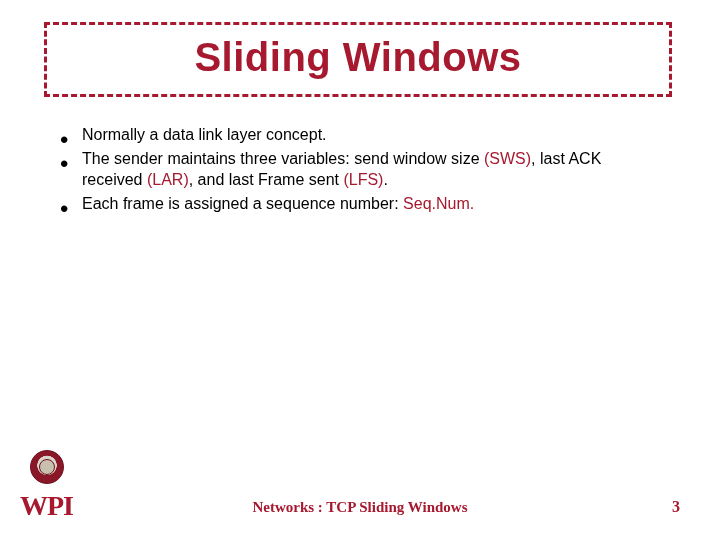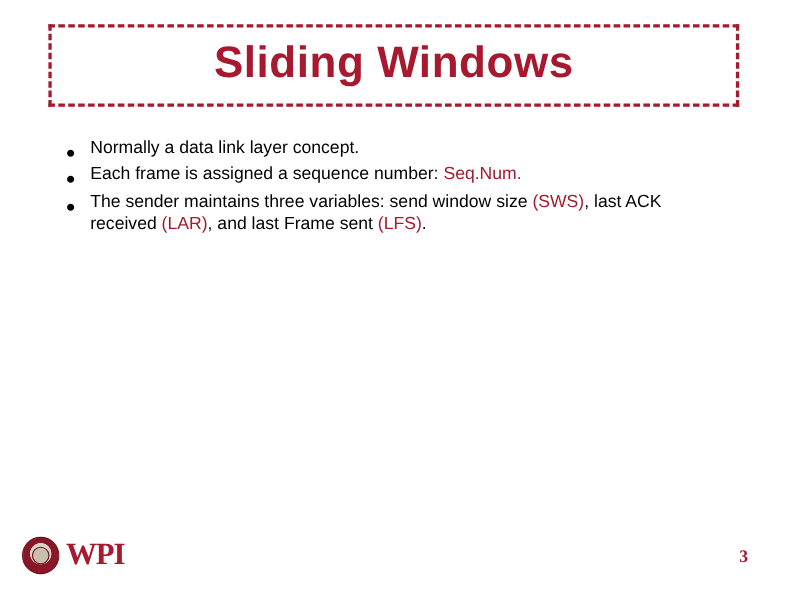--- a/index.html
+++ b/index.html
@@ -54,20 +54,21 @@
     width: 100%;
     height: 40px;
   }
   .logo {
     position: absolute;
     left: 20px;
     bottom: 0;
     display: flex;
     align-items: center;
     gap: 6px;
+    flex-direction: column;
   }
   .seal {
     width: 34px;
     height: 34px;
     border-radius: 50%;
     background: radial-gradient(circle at 50% 45%, #d9d2c6 0 40%, #8a1728 42% 100%);
     border: 1px solid #6b1020;
     position: relative;
   }
   .seal::after {
@@ -113,27 +114,28 @@
 <div class="title-box">
   <div class="title-text">Sliding Windows</div>
 </div>
 
 <div class="content">
   <ul class="bullets">
     <li>
       <span>Normally a data link layer concept.</span>
     </li>
     <li>
-      <span>Each frame is assigned a sequence number: </span><span class="em-red">Seq.Num.</span>
+      <span>The sender maintains three variables: send window size </span><span class="em-red">(SWS)</span><span>, last ACK received </span><span class="em-red">(LAR)</span><span>, and last Frame sent </span><span class="em-red">(LFS)</span><span>.</span>
     </li>
     <li>
-      <span>The sender maintains three variables: send window size </span><span class="em-red">(SWS)</span><span>, last ACK received </span><span class="em-red">(LAR)</span><span>, and last Frame sent </span><span class="em-red">(LFS)</span><span>.</span>
+      <span>Each frame is assigned a sequence number: </span><span class="em-red">Seq.Num.</span>
     </li>
   </ul>
 </div>
 
 <div class="footer">
   <div class="logo">
     <div class="seal"></div>
     <div class="wpi">WPI</div>
   </div>
+  <div class="footer-center">Networks : TCP Sliding Windows</div>
   <div class="page-num">3</div>
 </div>
 
 </body></html>

